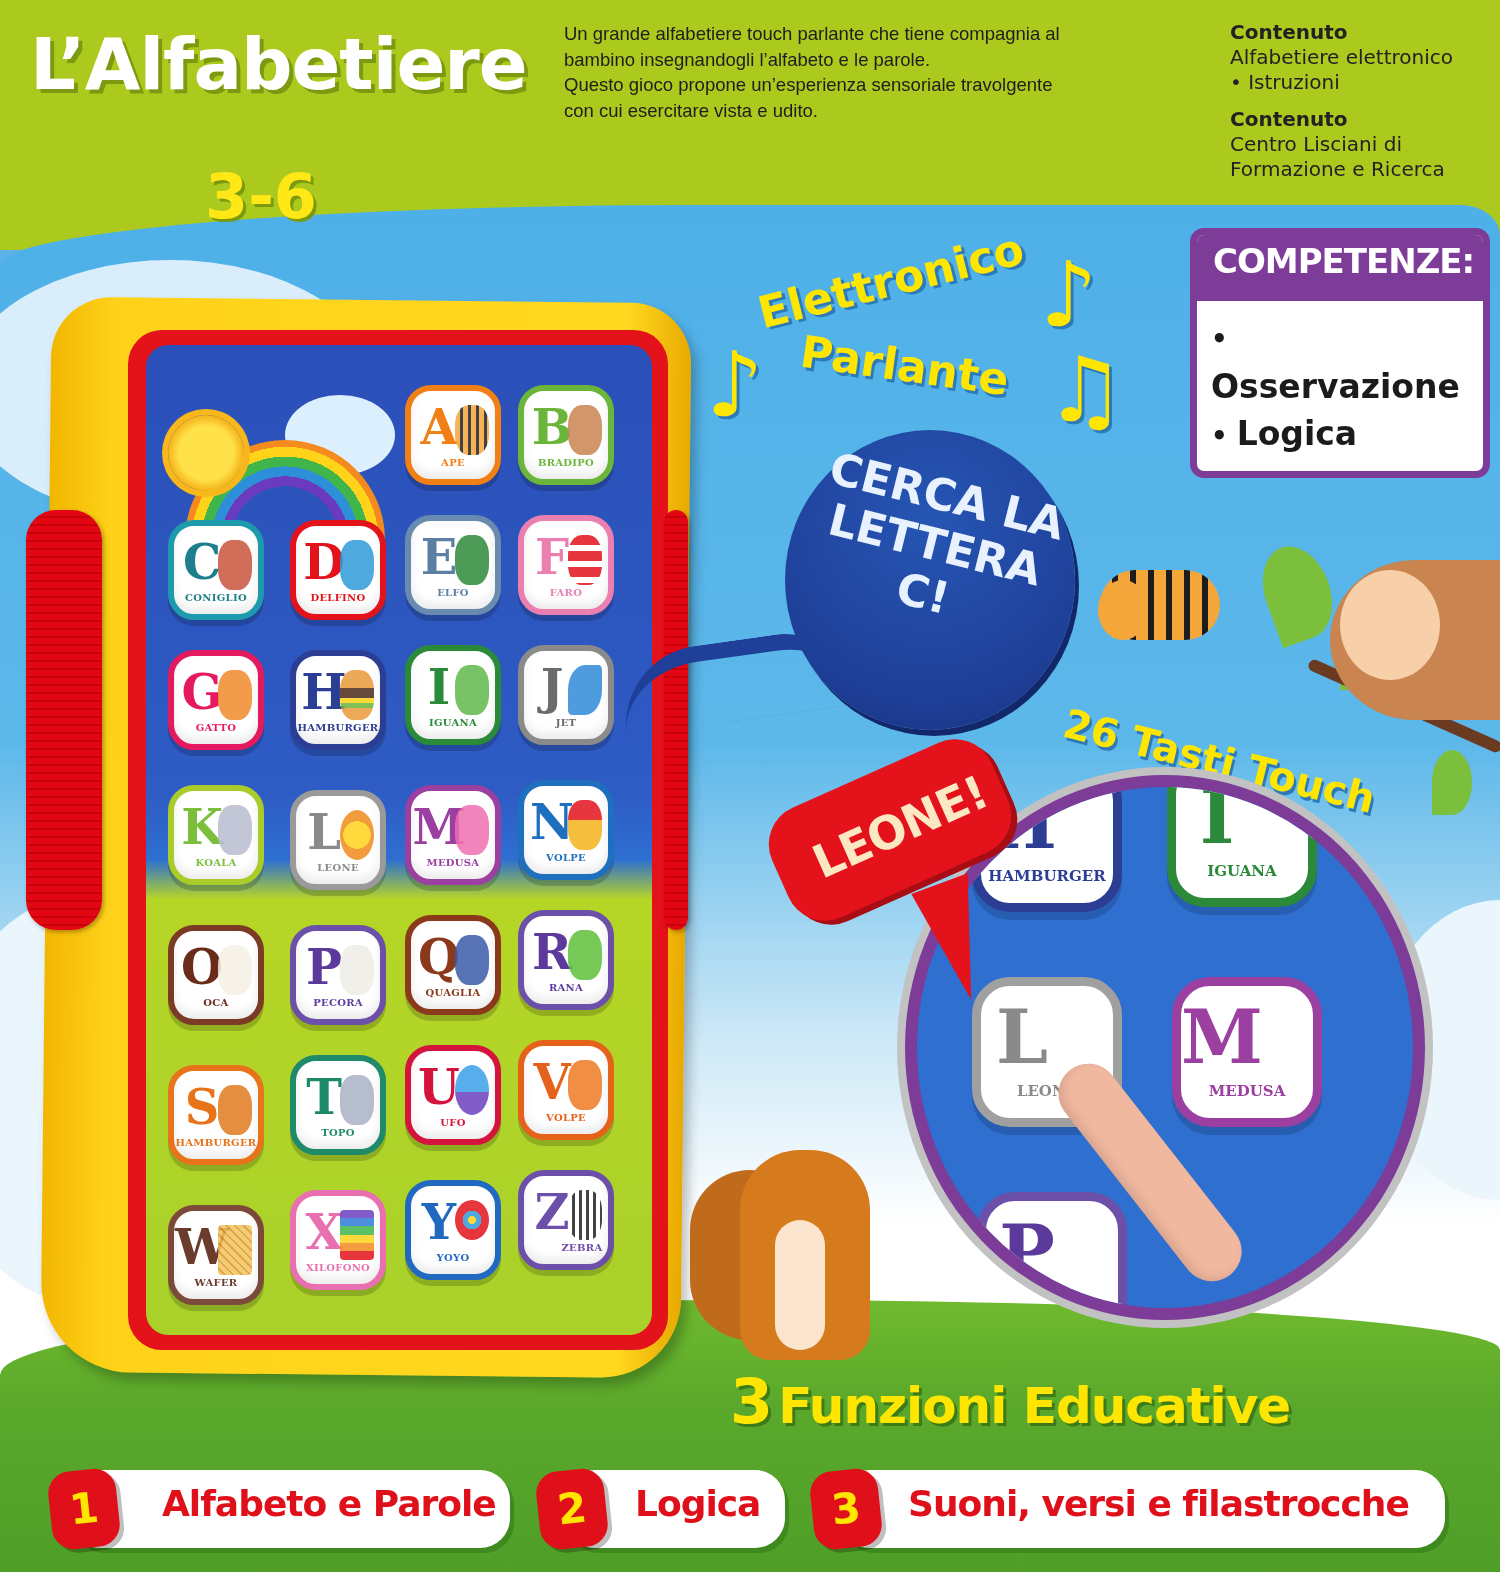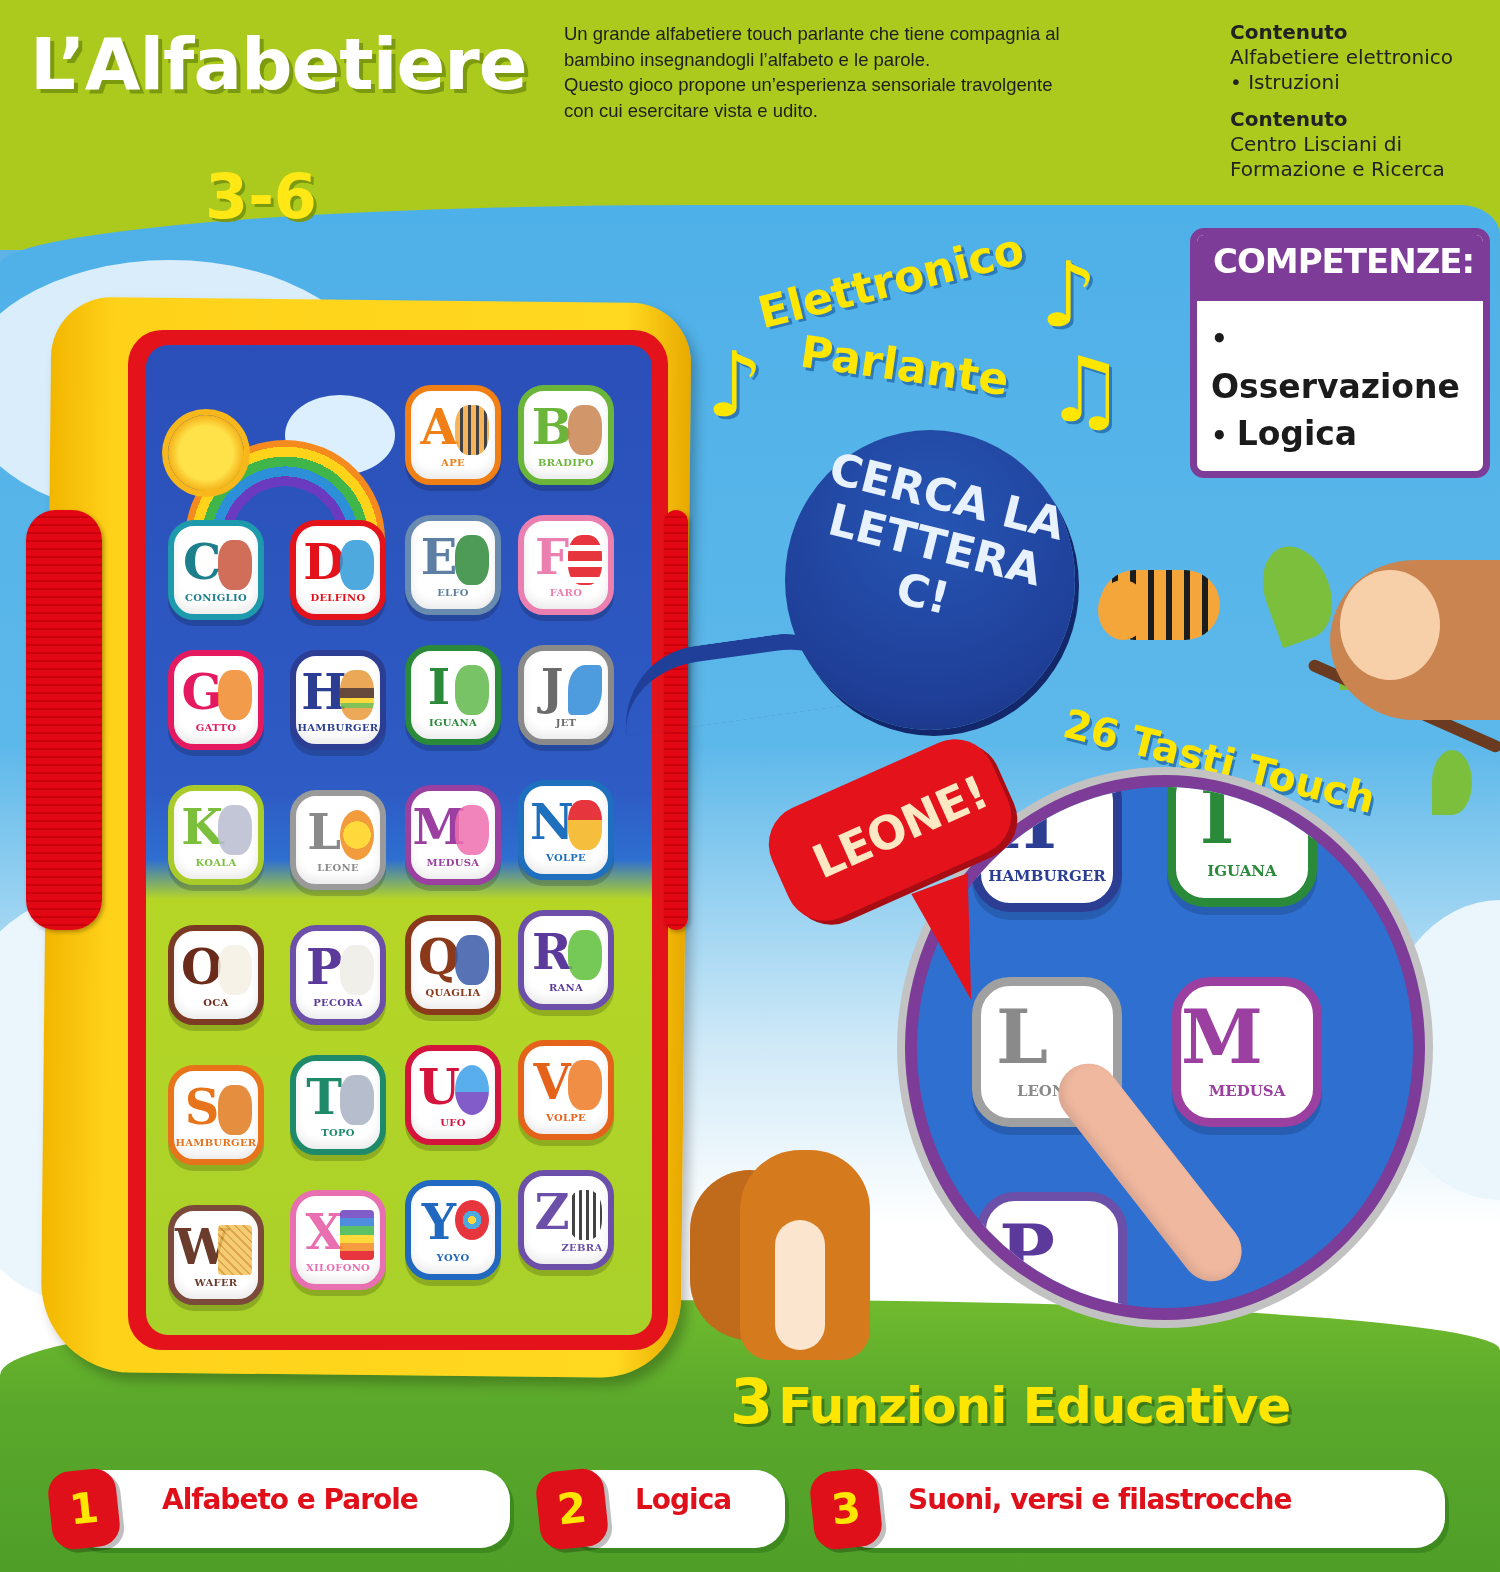--- a/index.html
+++ b/index.html
@@ -112,21 +112,21 @@
                    border-radius: 60px 60px 10px 60px; }
   .squirrel-body { position: absolute; left: 740px; top: 1150px; width: 130px; height: 210px; background: #d67a1e;
                    border-radius: 60px 60px 30px 30px; }
   .squirrel-belly { position: absolute; left: 775px; top: 1220px; width: 50px; height: 130px; background: #fbe5cf; border-radius: 25px; }
 
   
   .funz { position: absolute; left: 730px; top: 1365px; font-family: "DejaVu Sans", sans-serif; font-weight: 900; font-size: 50px;
           color: #ffe600; text-shadow: 3px 3px 0 #3d7a18; letter-spacing: -1px; white-space: nowrap; }
   .funz .n { font-size: 62px; margin-right: 6px; }
   .pill { position: absolute; top: 1470px; height: 78px; background: #fff; border-radius: 30px; box-shadow: 4px 5px 0 #3e8a1e; }
-  .pill .label { position: absolute; left: 92px; top: 13px; font-family: "DejaVu Sans", sans-serif; font-weight: bold; font-size: 28px;
+  .pill .label { position: absolute; left: 92px; top: 13px; font-family: "DejaVu Sans", sans-serif; font-weight: bold; font-size: 36px;
                  color: #e0101a; white-space: nowrap; letter-spacing: -1px; }
   .badge { position: absolute; top: 1470px; width: 68px; height: 78px; border-radius: 22px; background: #e0101a;
            box-shadow: 4px 4px 0 rgba(0,0,0,.25); text-align: center; font-family: "DejaVu Sans", sans-serif;
            font-weight: 900; font-size: 42px; line-height: 78px; color: #ffe600; transform: rotate(-6deg); }
 </style>
 </head>
 <body>
 
 <div class="bg-top"></div>
 <div class="bg-sky"></div>

